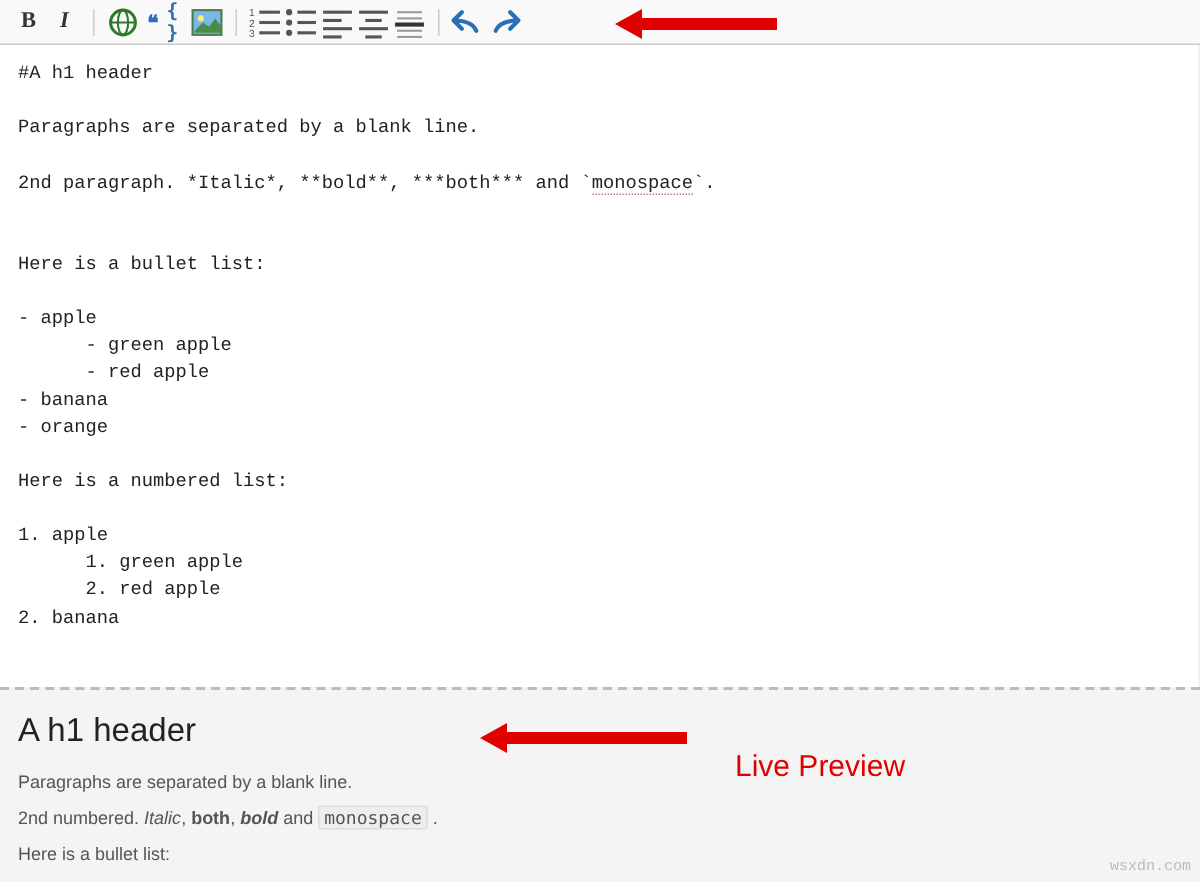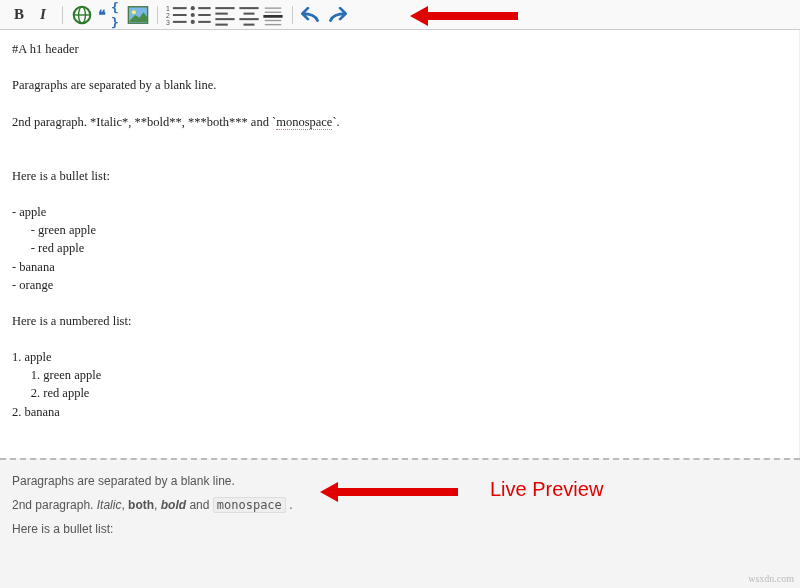--- a/index.html
+++ b/index.html
@@ -42,21 +42,21 @@
   .italic-btn { font-family: Georgia, serif; font-style: italic; font-weight: bold; font-size: 15px; }
   .link-btn svg, .quote-btn, .code-btn, .img-btn svg, .ol-btn svg, .ul-btn svg,
   .left-btn svg, .center-btn svg, .hr-btn svg, .undo-btn svg, .redo-btn svg {
     width: 14px; height: 14px;
   }
   .quote-btn { color: #2a6eb5; font-weight: bold; font-size: 14px; }
   .code-btn { color: #2a6eb5; font-weight: bold; font-size: 13px; font-family: monospace; }
 
   .editor {
     padding: 10px 12px;
-    font-family: Liberation Serif, serif;
+    font-family: Liberation Mono, monospace;
     font-size: 12.5px;
     line-height: 1.45;
     color: #222;
     white-space: pre;
     height: 428px;
     overflow: hidden;
     border-right: 1px solid #eee;
   }
   .editor .mono { border-bottom: 1px dotted #c77; }
 
@@ -86,28 +86,29 @@
   .arrow {
     position: absolute;
     pointer-events: none;
   }
   .label-live {
     position: absolute;
     color: #e00000;
     font-size: 20px;
     font-family: Arial, sans-serif;
     pointer-events: none;
+    margin-top: 22px;
   }
   .watermark {
     position: absolute;
     right: 6px;
     bottom: 4px;
     font-size: 10px;
     color: #bbb;
-    font-family: Liberation Serif, serif;
+    font-family: Liberation Mono, monospace;
   }
 </style>
 </head>
 <body>
 
 <div class="toolbar">
   <div class="tb-btn bold-btn">B</div>
   <div class="tb-btn italic-btn">I</div>
   <div class="tb-sep"></div>
   <div class="tb-btn">
@@ -206,23 +207,24 @@
 
 <span>Here is a numbered list:</span>
 
 <span>1. apple</span>
 <span>      1. green apple</span>
 <span>      2. red apple</span>
 <span>2. banana</span>
 </div>
 
 <div class="preview">
+  <h1>A h1 header</h1>
   <p>Paragraphs are separated by a blank line.</p>
   <p>
-    <span>2nd paragraph. </span><i>Italic</i><span>, </span><b>both</b><span>, </span><b><i>bold</i></b><span> and </span><span class="mono2">monospace</span><span> .</span>
+    <span>2nd numbered. </span><i>Italic</i><span>, </span><b>both</b><span>, </span><b><i>bold</i></b><span> and </span><span class="mono2">monospace</span><span> .</span>
   </p>
   <p>Here is a bullet list:</p>
 </div>
 
 <svg class="arrow" style="left:410px; top:4px;" width="110" height="24">
   <polygon points="0,12 18,2 18,8 108,8 108,16 18,16 18,22" fill="#e00000"></polygon>
 </svg>
 
 <svg class="arrow" style="left:320px; top:480px;" width="140" height="24">
   <polygon points="0,12 18,2 18,8 138,8 138,16 18,16 18,22" fill="#e00000"></polygon>

